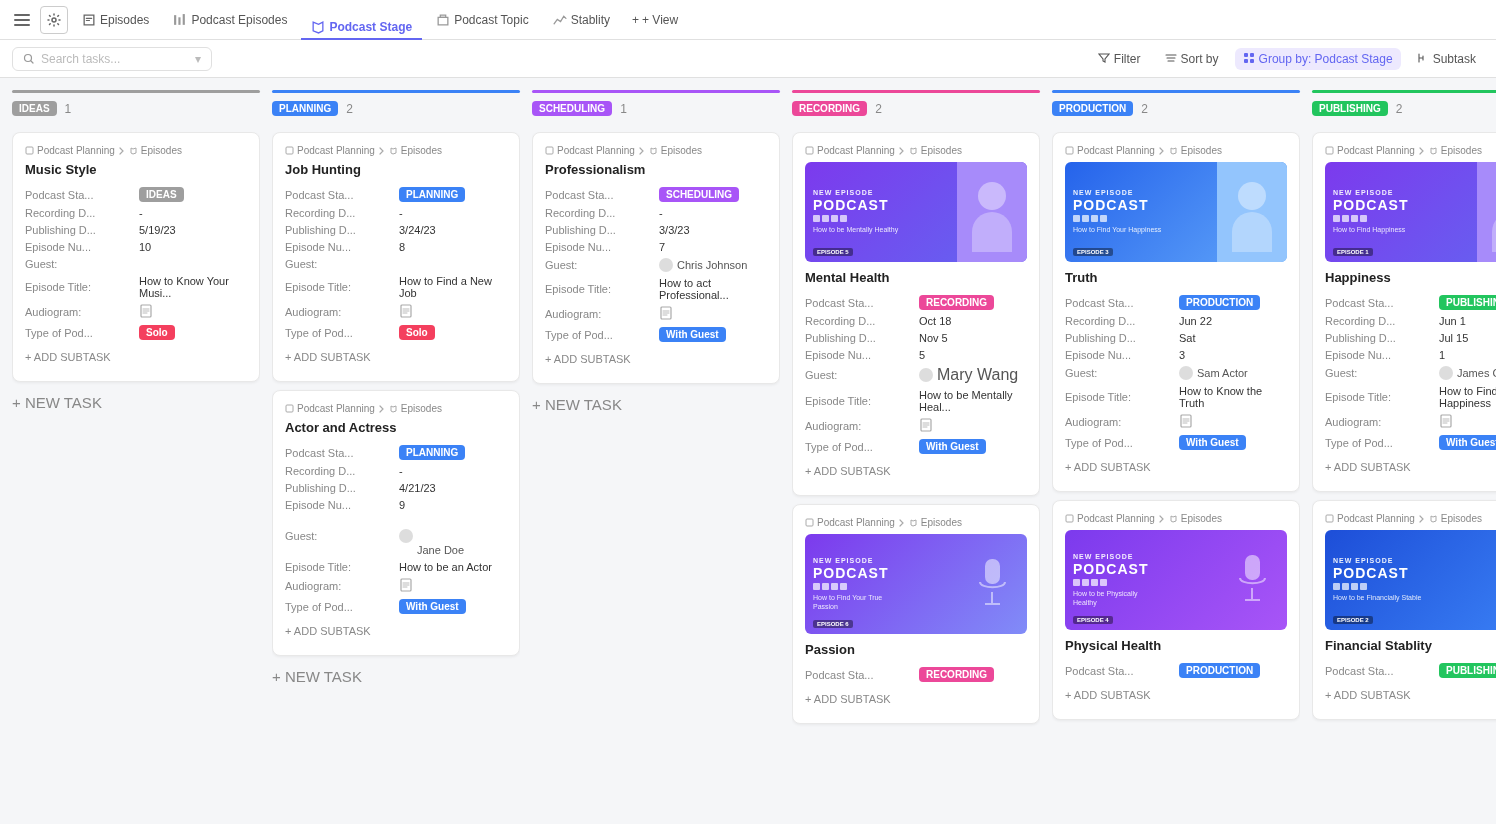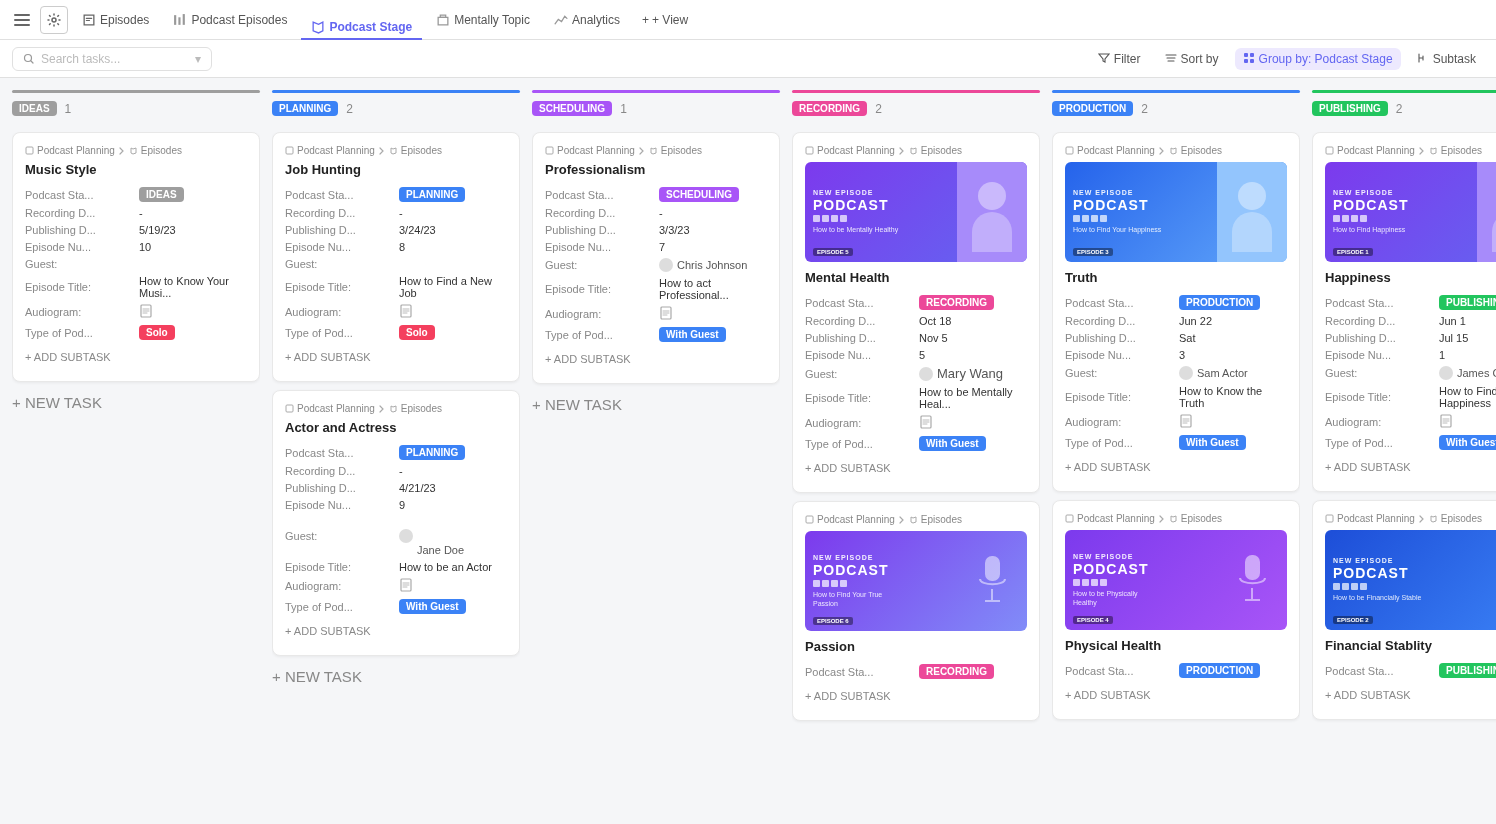--- a/index.html
+++ b/index.html
@@ -77,27 +77,27 @@
     <svg width="13" height="13" viewBox="0 0 13 13" fill="none">
         <path d="M2 2l5 2 4-2v8l-4 2-5-2V2z" stroke="#6366f1" stroke-width="1.2" fill="none"></path>
       </svg>
     <span style="color:#6366f1; font-weight:600;">Podcast Stage</span>
   </div>
   <div class="nav-tab">
     <svg width="13" height="13" viewBox="0 0 13 13" fill="none">
         <path d="M2 4h9v7H2z" stroke="#999" stroke-width="1.2" fill="none"></path>
         <path d="M4 2h5v2H4z" stroke="#999" stroke-width="1.2" fill="none"></path>
       </svg>
-    <span>Mentally Topic</span>
+    <span>Podcast Topic</span>
   </div>
   <div class="nav-tab">
     <svg width="13" height="13" viewBox="0 0 13 13" fill="none">
         <path d="M1 10l3-4 3 2 3-5 2 2" stroke="#999" stroke-width="1.2" fill="none" stroke-linecap="round"></path>
       </svg>
-    <span>Analytics</span>
+    <span>Stablity</span>
   </div>
   <div class="nav-add">
     <span>+</span>
       <span>+ View</span>
   </div>
 </div>
 
 <div class="toolbar">
   <div class="search-box">
     <svg width="12" height="12" viewBox="0 0 12 12" fill="none">
@@ -408,21 +408,21 @@
             <span class="card-field-value">Nov 5</span>
           </div>
           <div class="card-field">
             <span class="card-field-label">Episode Nu...</span>
             <span class="card-field-value">5</span>
           </div>
           <div class="card-field">
             <span class="card-field-label">Guest:</span>
             <span style="display: flex; align-items: center; gap: 4px; color: rgb(85, 85, 85);">
               <span style="width: 14px; height: 14px; border-radius: 50%; background: rgb(221, 221, 221); display: inline-block;"></span>
-              <span style="color: rgb(85, 85, 85); font-size: 13px;">Mary Wang</span>
+              <span style="color: rgb(85, 85, 85); font-size: 16px;">Mary Wang</span>
             </span>
           </div>
           <div class="card-field">
             <span class="card-field-label">Episode Title:</span>
             <span class="card-field-value">How to be Mentally Heal...</span>
           </div>
           <div class="card-field">
             <span class="card-field-label">Audiogram:</span>
             <span class="card-field-value"><svg width="14" height="14" viewBox="0 0 14 14" fill="none">
                 <rect x="2" y="1" width="10" height="12" rx="1" stroke="#aaa" stroke-width="1.2" fill="none"></rect>

